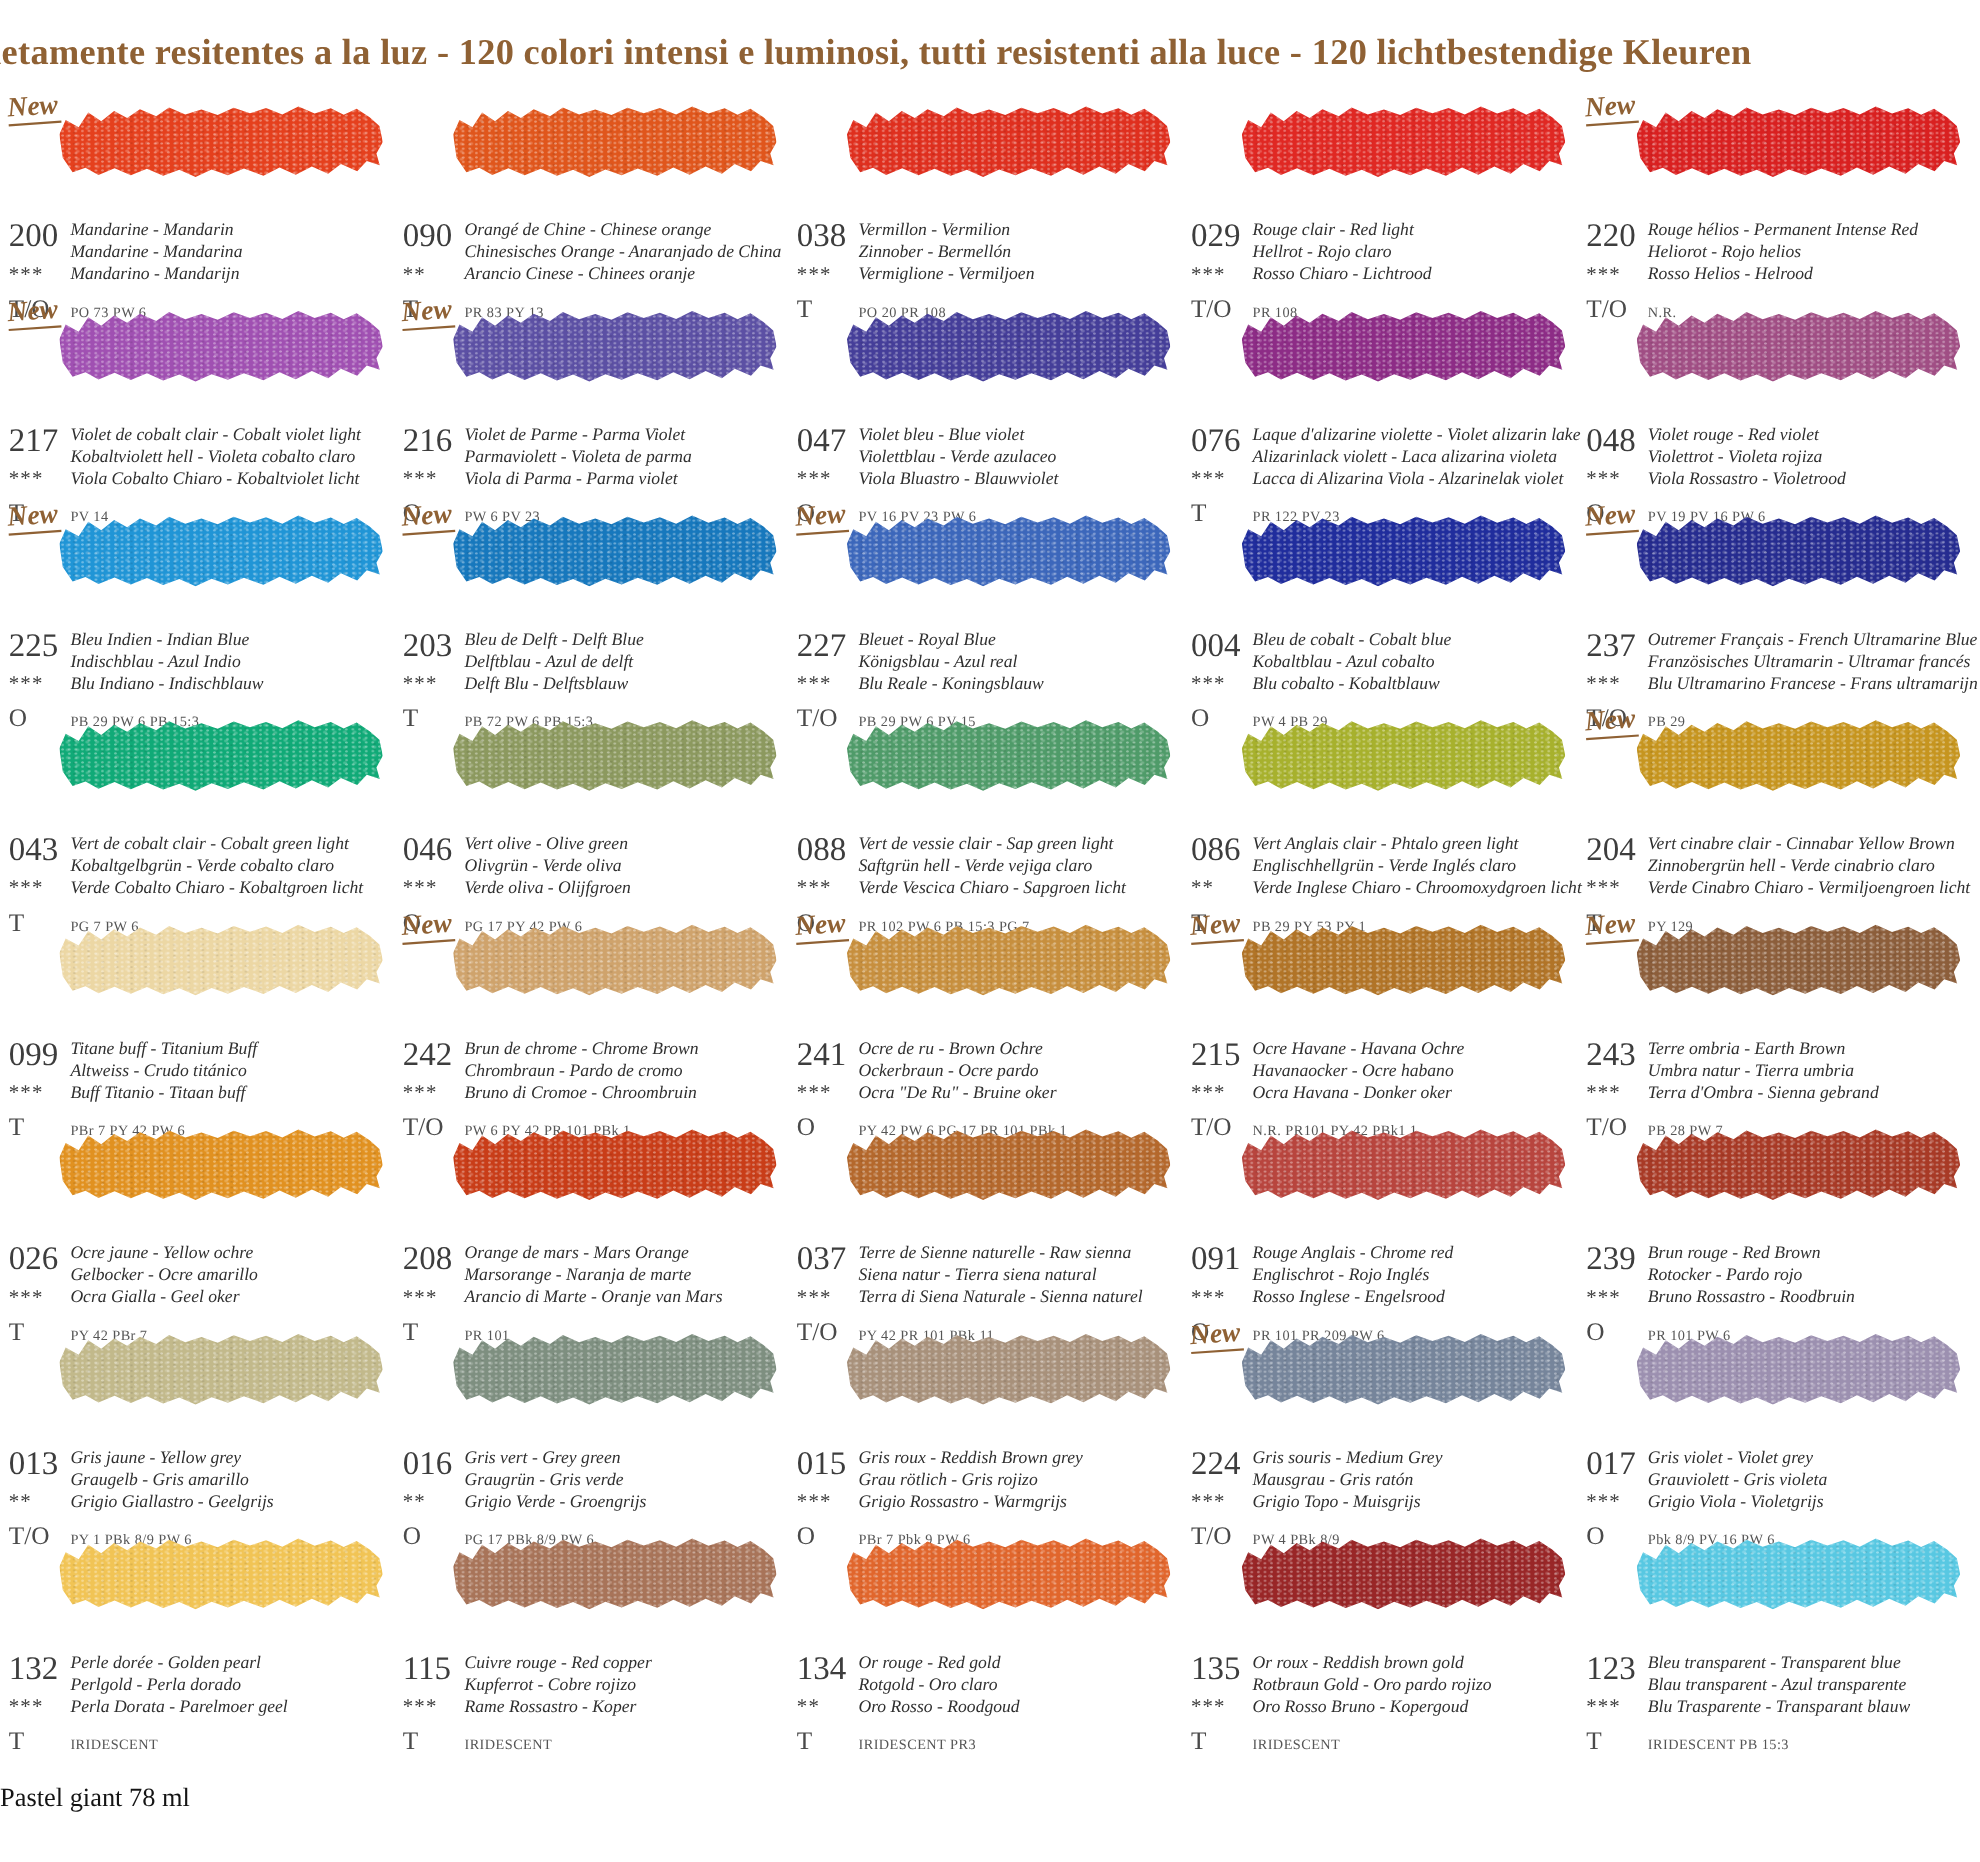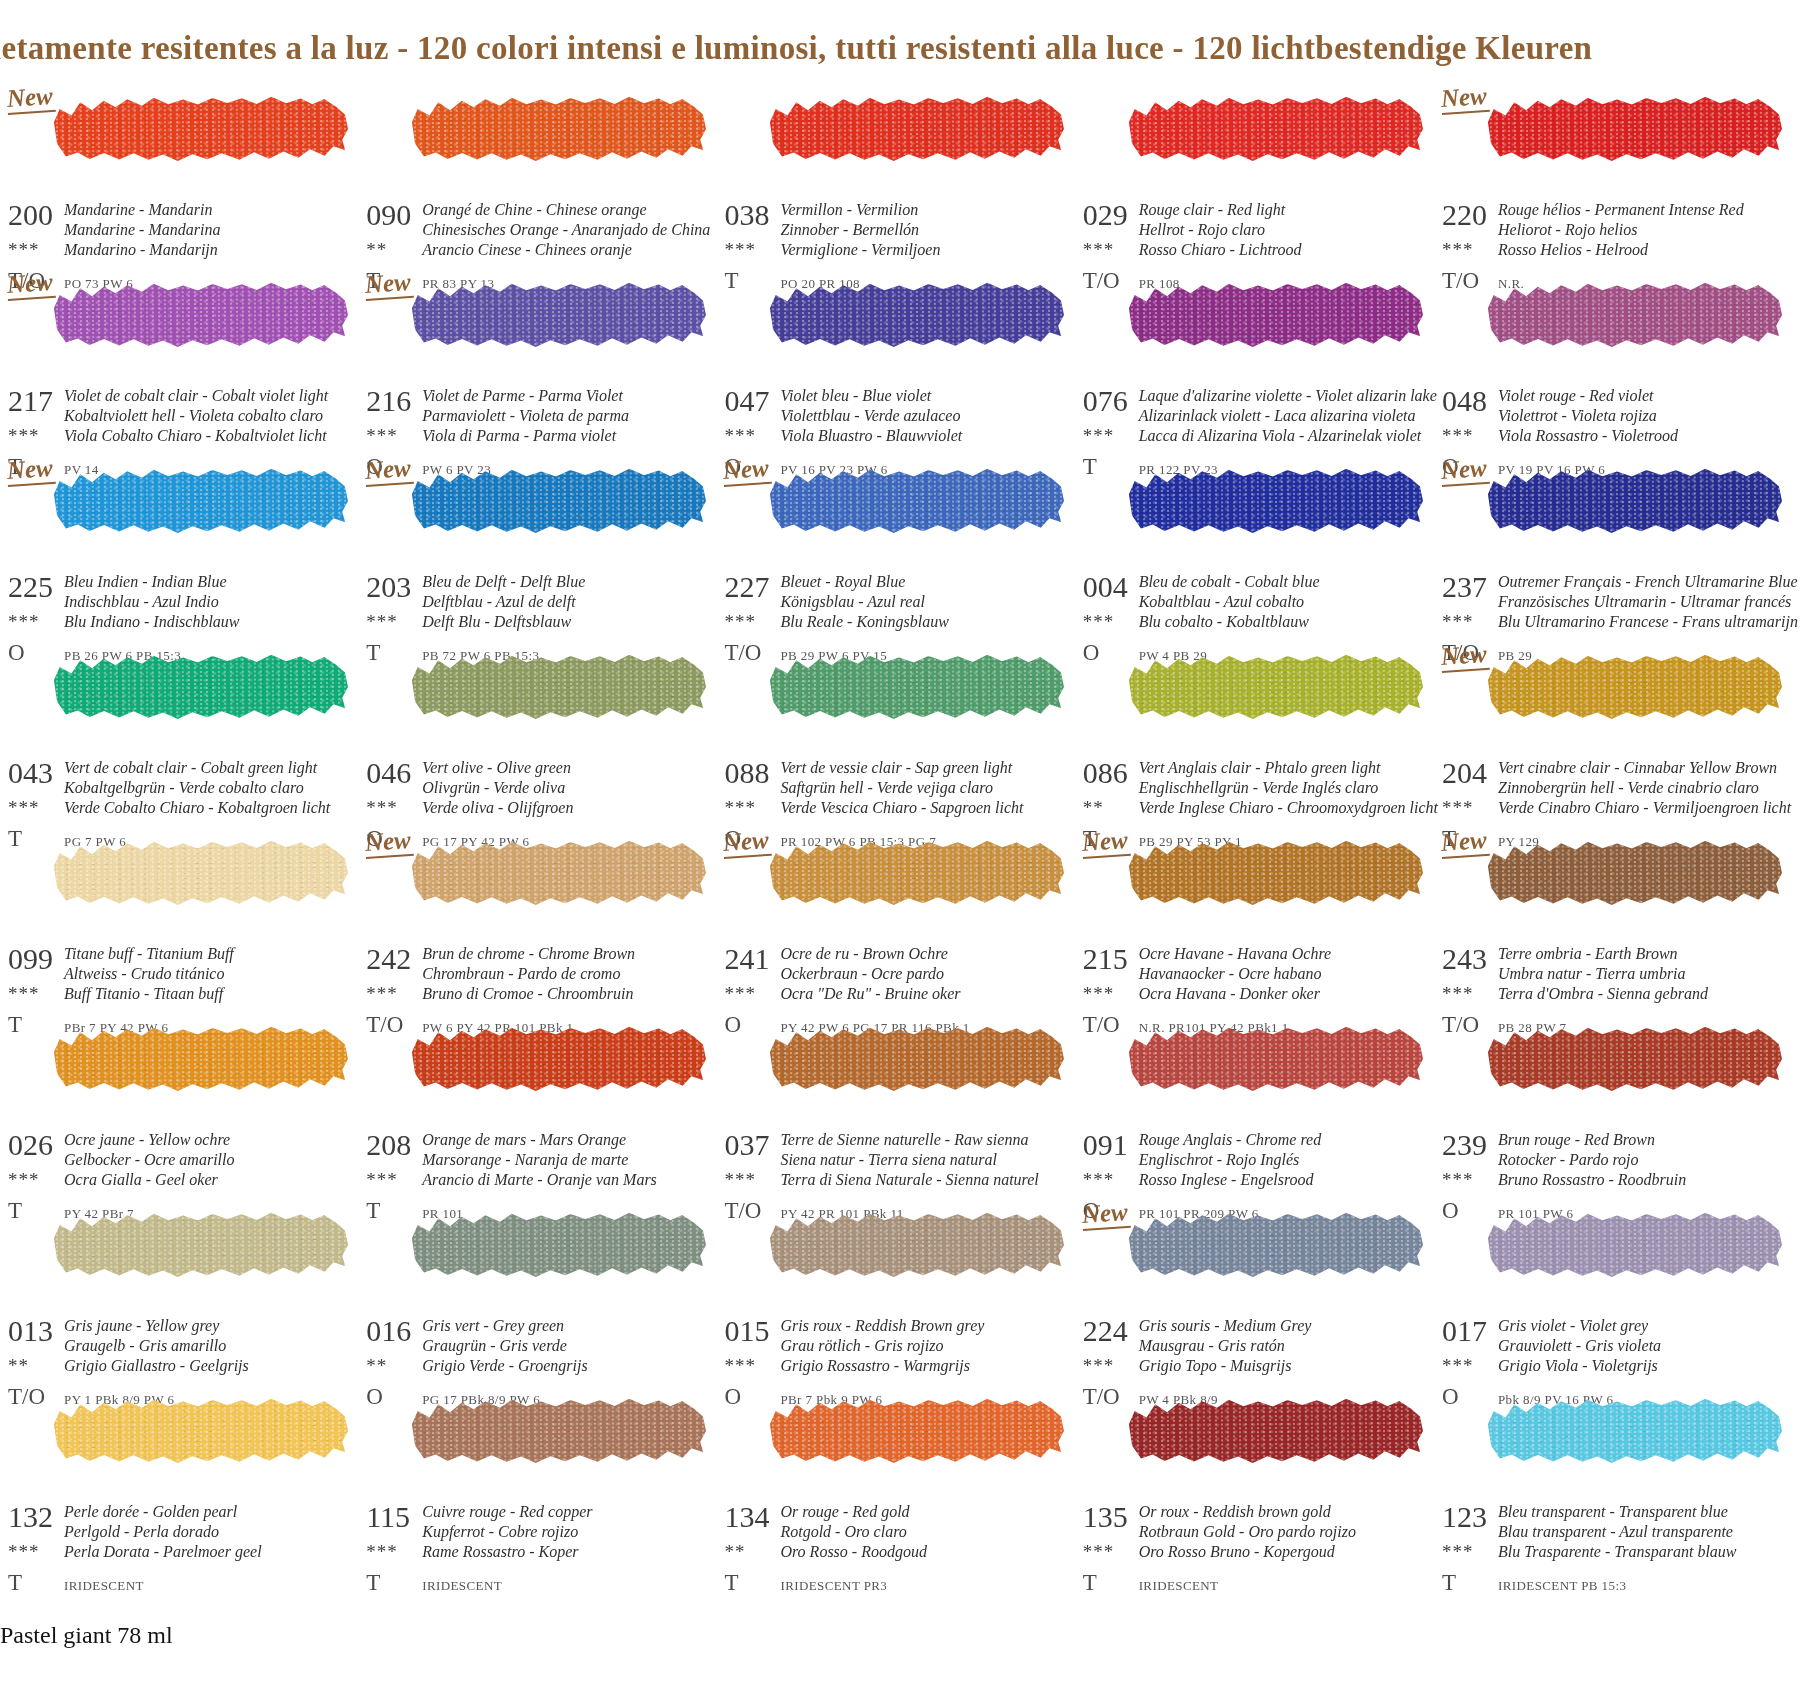--- a/index.html
+++ b/index.html
@@ -262,21 +262,21 @@
         <div class="stars">***</div>
       </div>
       <div class="names">
         <div>Bleu Indien - Indian Blue</div>
         <div>Indischblau - Azul Indio</div>
         <div>Blu Indiano - Indischblauw</div>
       </div>
     </div>
     <div class="codes">
       <div class="op">O</div>
-      <div class="pig">PB 26  PW 6  PB 15:3</div>
+      <div class="pig">PB 29  PW 6  PB 15:3</div>
     </div>
   </div>
 
   <div class="entry has-new">
     <div class="newtag">New</div>
     <div class="swatch" style="--c: #1778bd;"></div>
     <div class="info">
       <div class="numcol">
         <div class="num">203</div>
         <div class="stars">***</div>
@@ -502,21 +502,21 @@
         <div class="stars">***</div>
       </div>
       <div class="names">
         <div>Ocre de ru - Brown Ochre</div>
         <div>Ockerbraun - Ocre pardo</div>
         <div>Ocra "De Ru" - Bruine oker</div>
       </div>
     </div>
     <div class="codes">
       <div class="op">O</div>
-      <div class="pig">PY 42  PW 6  PG 17  PR 116 PBk 1</div>
+      <div class="pig">PY 42  PW 6  PG 17  PR 101 PBk 1</div>
     </div>
   </div>
 
   <div class="entry has-new">
     <div class="newtag">New</div>
     <div class="swatch" style="--c: #b17427;"></div>
     <div class="info">
       <div class="numcol">
         <div class="num">215</div>
         <div class="stars">***</div>

